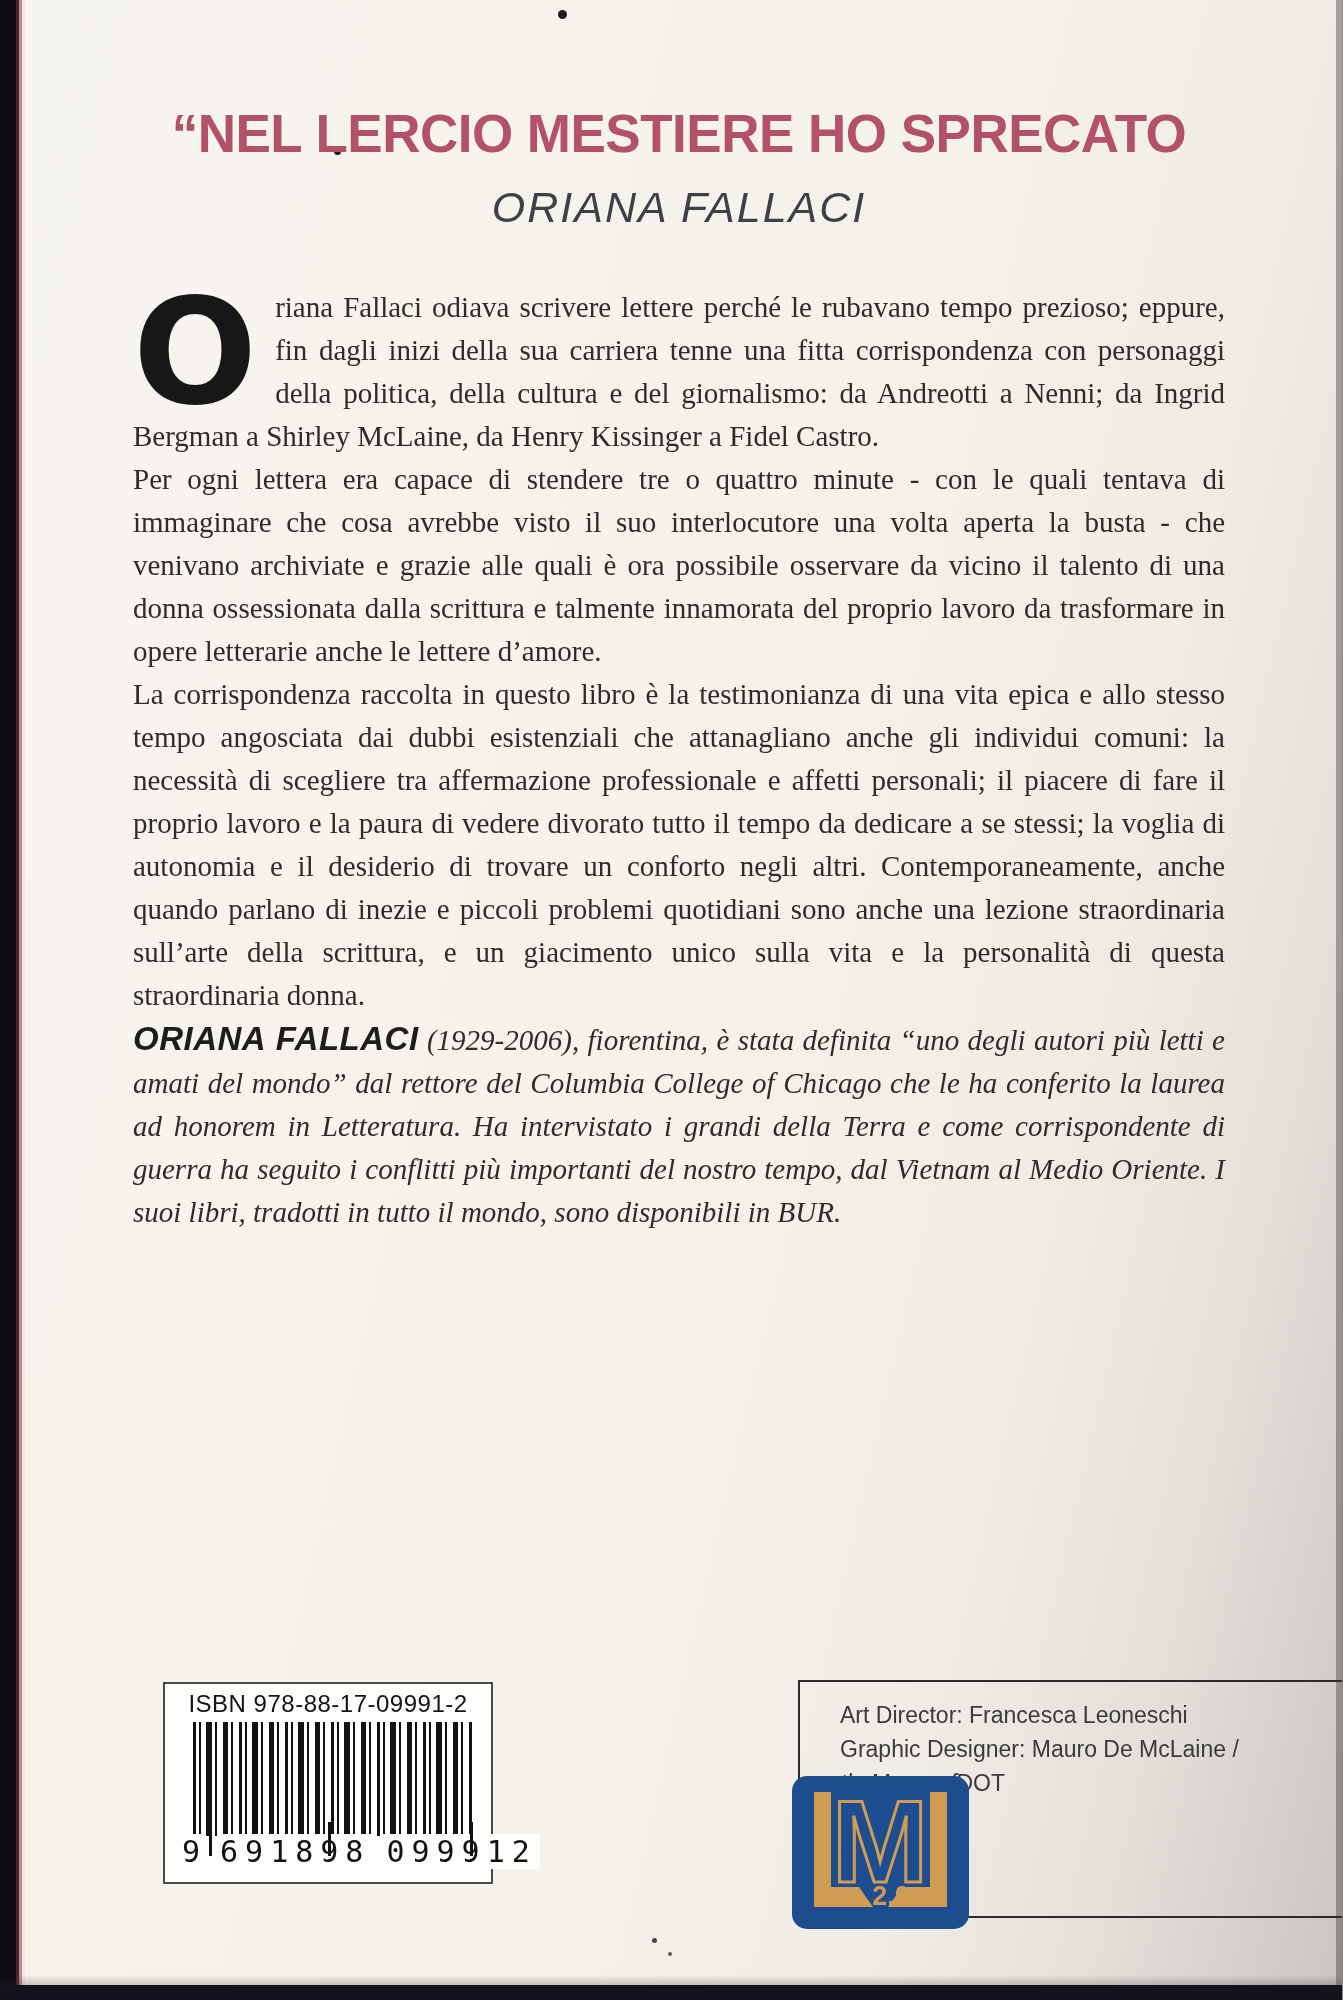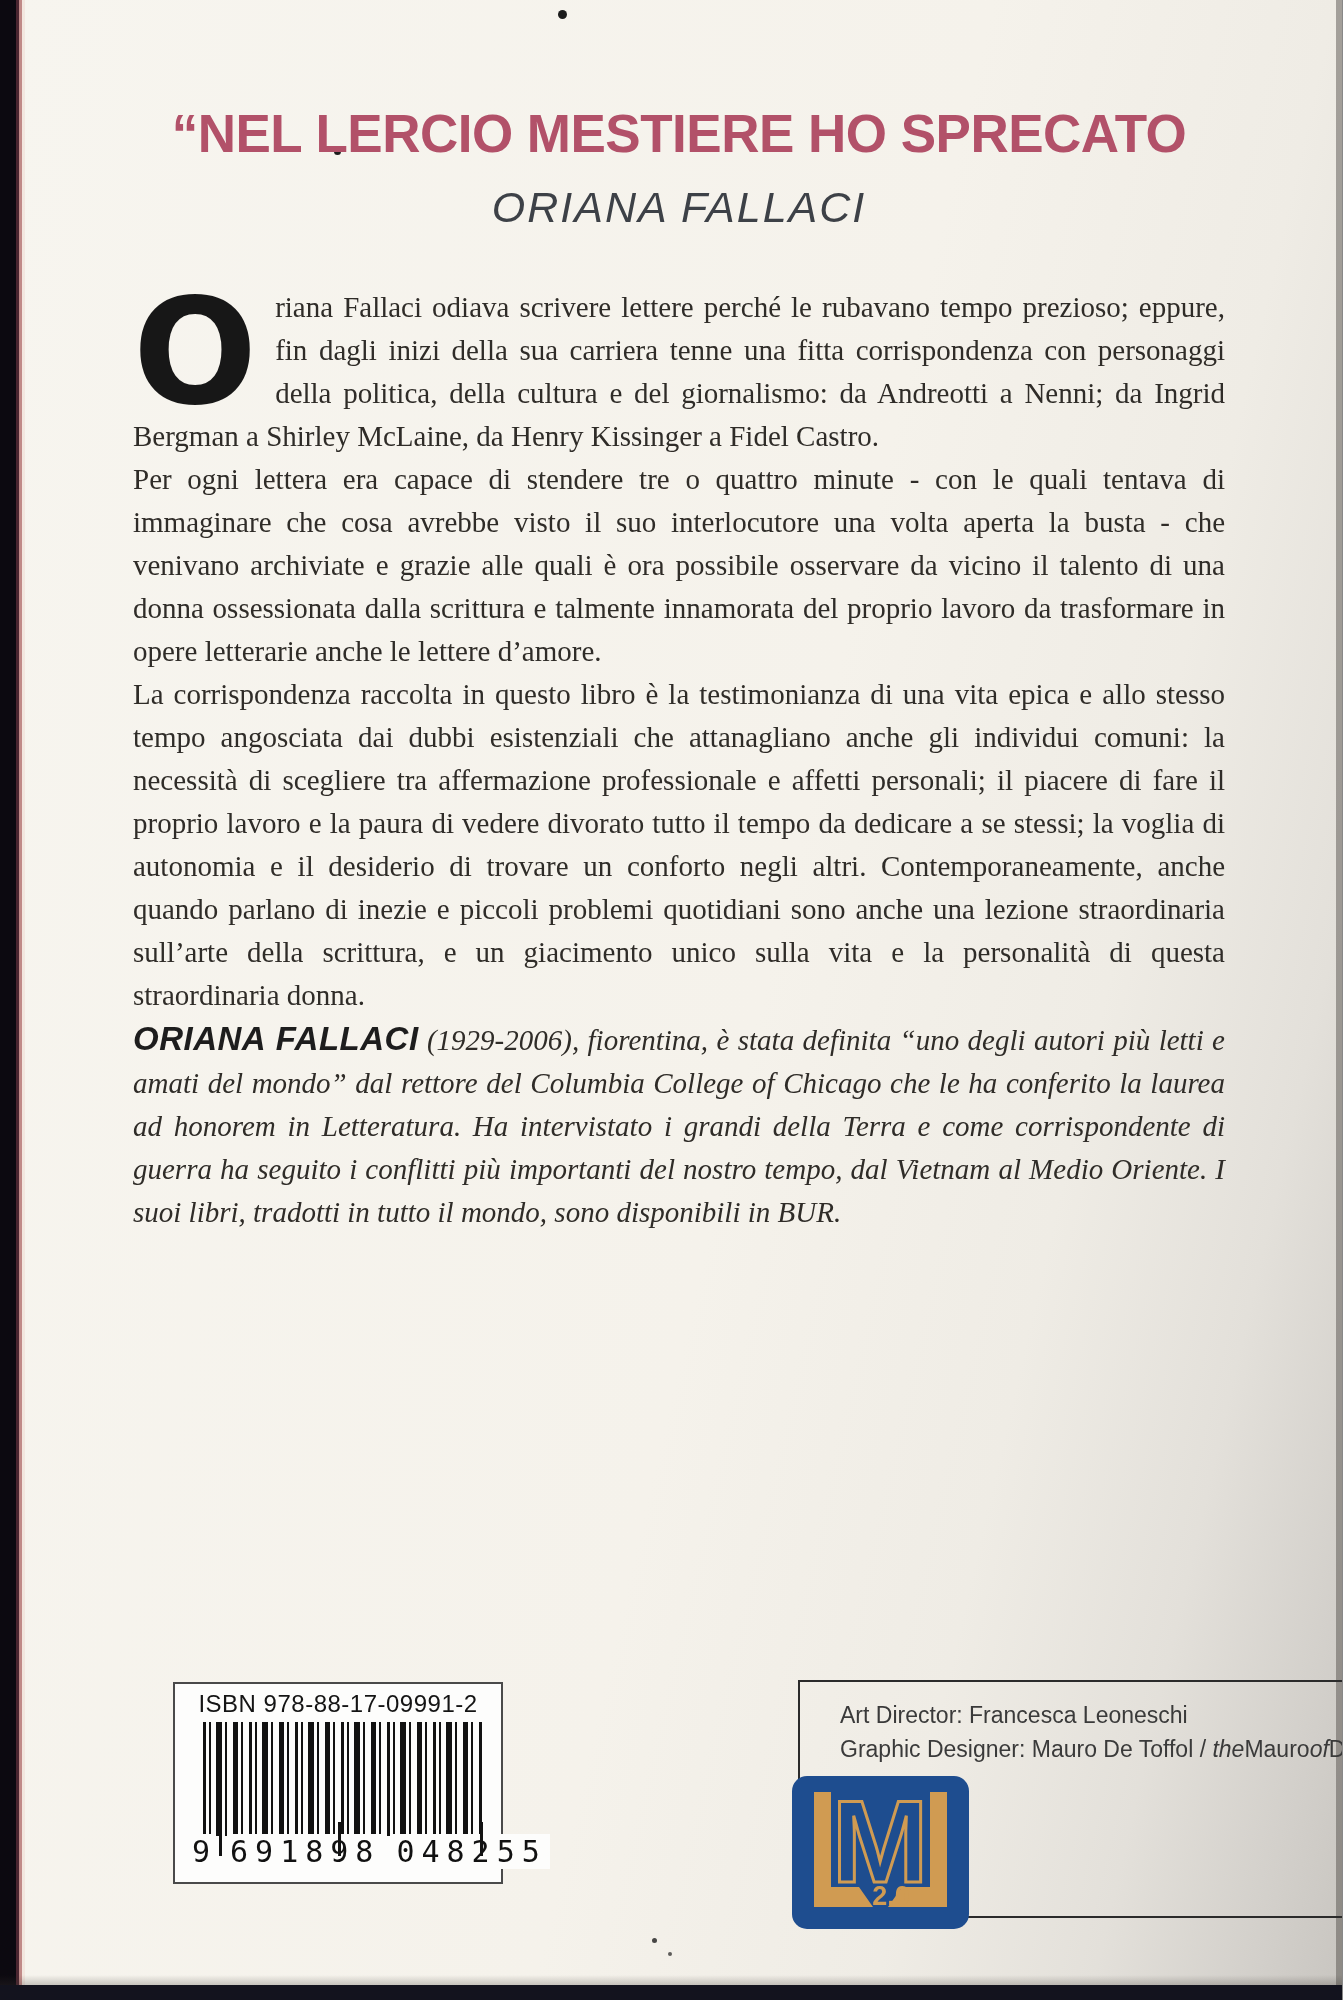--- a/index.html
+++ b/index.html
@@ -34,21 +34,21 @@
   .body-block{margin-top:54px;color:#2f2c28;font-size:29px;line-height:43px;text-align:justify;}
   .body-block p{margin:0;}
   .dropcap{float:left;font-family:"DejaVu Sans",sans-serif;font-weight:bold;
     font-size:146px;line-height:112px;margin:10px 18px 6px 0;color:#171717;}
   .bio{margin-top:46px;font-style:italic;}
   .bio-name{font-family:"Liberation Sans",sans-serif;font-weight:bold;
     font-size:33px;letter-spacing:.5px;color:#1d1d1d;}
 
   
   .isbn-box{position:absolute;left:163px;top:1682px;width:330px;height:202px;
-    background:#fdfdfc;border:2px solid #4a4a4a;box-sizing:border-box;margin-left:10px;}
+    background:#fdfdfc;border:2px solid #4a4a4a;box-sizing:border-box;}
   .isbn-label{margin-top:6px;text-align:center;color:#141414;
     font-family:"Liberation Sans",sans-serif;font-size:24px;letter-spacing:.5px;}
   .barcode-area{position:relative;margin:4px 14px 0 14px;height:156px;}
   .bars{position:absolute;left:14px;right:4px;top:0;height:114px;
     background:repeating-linear-gradient(90deg,
       #121212 0 3px,#fdfdfc 3px 6px,
       #121212 6px 8px,#fdfdfc 8px 13px,
       #121212 13px 19px,#fdfdfc 19px 22px,
       #121212 22px 24px,#fdfdfc 24px 30px,
       #121212 30px 35px,#fdfdfc 35px 38px,
@@ -101,32 +101,32 @@
 
   </div>
 
   <div class="isbn-box">
     <div class="isbn-label">ISBN 978-88-17-09991-2</div>
     <div class="barcode-area">
       <div class="bars"></div>
       <div class="digits">
         <span class="d-left">9</span>
         <span class="d-mid">691898</span>
-        <span class="d-right">048255</span>
+        <span class="d-right">099912</span>
       </div>
       <div class="guard g1"></div>
       <div class="guard g2"></div>
       <div class="guard g3"></div>
     </div>
   </div>
 
   <div class="credits-box">
     <div class="credits-text">
       <div>Art Director: Francesca Leoneschi</div>
-      <div><span>Graphic Designer: Mauro De Toffol / </span><span class="it">the</span><span>Mauro</span><span class="it">of</span><span>DOT</span></div>
+      <div><span>Graphic Designer: Mauro De McLaine / </span><span class="it">the</span><span>Mauro</span><span class="it">of</span><span>DOT</span></div>
     </div>
   </div>
 
   <svg class="logo" viewBox="0 0 177 153">
     <rect x="0" y="0" width="177" height="153" rx="15" fill="#1e4d8f"></rect>
     <path d="M22 16 h17 v95 h28 l14 20 h-59 z" fill="#d09b52"></path>
     <path d="M155 16 h-17 v95 h-28 l-14 20 h59 z" fill="#d09b52"></path>
     <text x="88" y="106" text-anchor="middle" font-family="Liberation Sans, sans-serif" font-weight="bold" font-size="116" fill="#1e4d8f" stroke="#d09b52" stroke-width="3">M</text>
     <text x="99" y="129" text-anchor="middle" font-family="Liberation Sans, sans-serif" font-weight="bold" font-size="27" fill="#d09b52">2.0</text>
   </svg>

